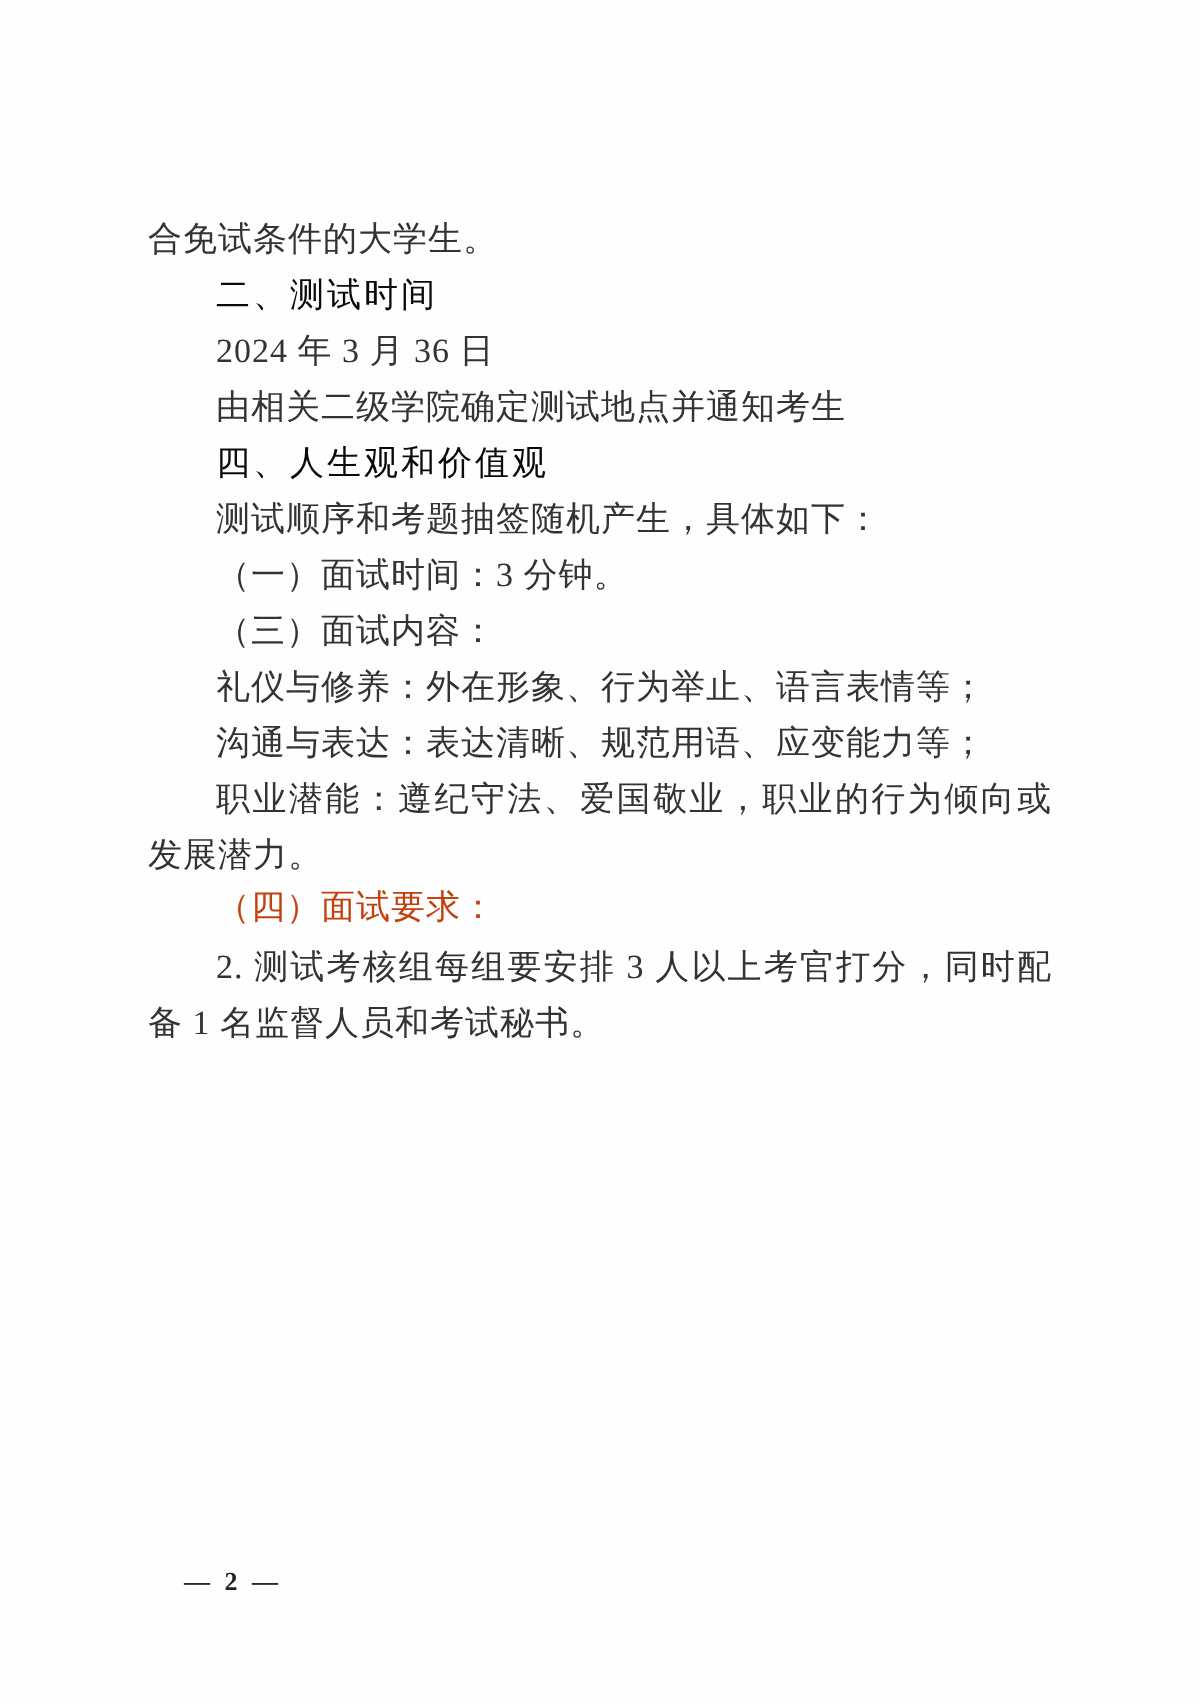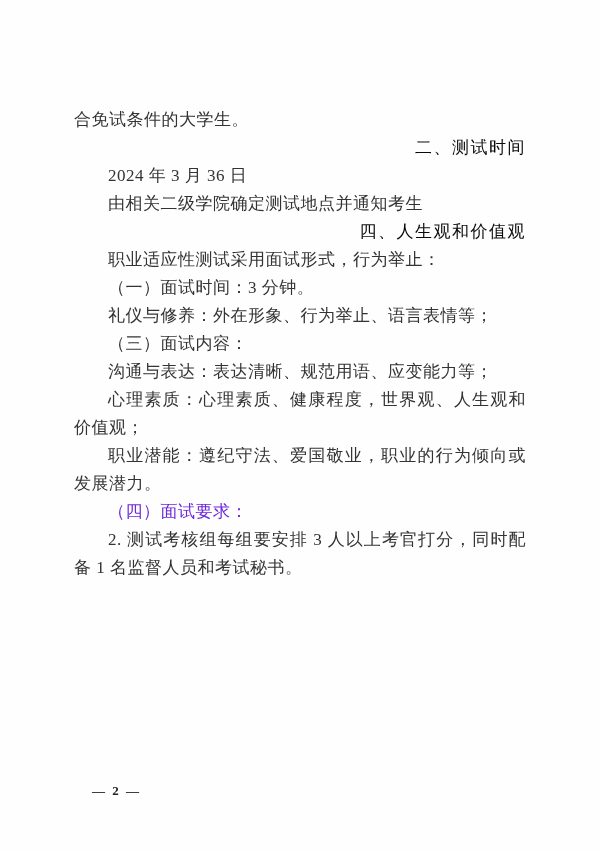--- a/index.html
+++ b/index.html
@@ -36,26 +36,25 @@
     text-align: justify;
     text-justify: inter-ideograph;
   }
   .hei {
     font-family: "Liberation Sans", "DejaVu Sans", sans-serif;
     font-weight: bold;
     color: #0a0a0a;
     text-indent: 2em;
     letter-spacing: 1.5px;
     font-size: 17.5px;
-    text-align: right;
   }
   .serif-bold {
-    font-family: Liberation Serif, serif;
+    font-family: Liberation Mono, monospace;
     font-weight: bold;
-    color: #6d28d9;
+    color: #c2410c;
     letter-spacing: 0.5px;
   }
   .sp10 { margin-bottom: 10px; }
   .sp9  { margin-bottom: 9px; }
   .sp6  { margin-bottom: 6px; }
   .sp2  { margin-bottom: 2px; }
   .sp1  { margin-bottom: 1px; }
   .footer {
     position: absolute;
     left: 92px;
@@ -78,33 +77,32 @@
 
     <h2 class="hei sp10">二、测试时间</h2>
 
     <p class="body ind sp9">2024 年 3 月 36 日</p>
 
 
     <p class="body ind sp9">由相关二级学院确定测试地点并通知考生</p>
 
     <h2 class="hei sp6">四、人生观和价值观</h2>
 
-    <p class="body ind sp2">职业适应性测试采用面试形式，行为举止：</p>
+    <p class="body ind sp2">测试顺序和考题抽签随机产生，具体如下：</p>
 
     <p class="body ind sp2">（一）面试时间：3 分钟。</p>
 
 
+    <p class="body ind">（三）面试内容：</p>
+
     <p class="body ind just">礼仪与修养：外在形象、行为举止、语言表情等；</p>
-
-    <p class="body ind">（三）面试内容：</p>
 
     <p class="body ind just">沟通与表达：表达清晰、规范用语、应变能力等；</p>
 
 
-    <p class="body ind just">心理素质：心理素质、健康程度，世界观、人生观和价值观；</p>
 
     <p class="body ind just">职业潜能：遵纪守法、爱国敬业，职业的行为倾向或发展潜力。</p>
 
     <h3 class="body serif-bold ind sp1">（四）面试要求：</h3>
 
 
     <p class="body ind just">2. 测试考核组每组要安排 3 人以上考官打分，同时配备 1 名监督人员和考试秘书。</p>
 
   </div>
 

